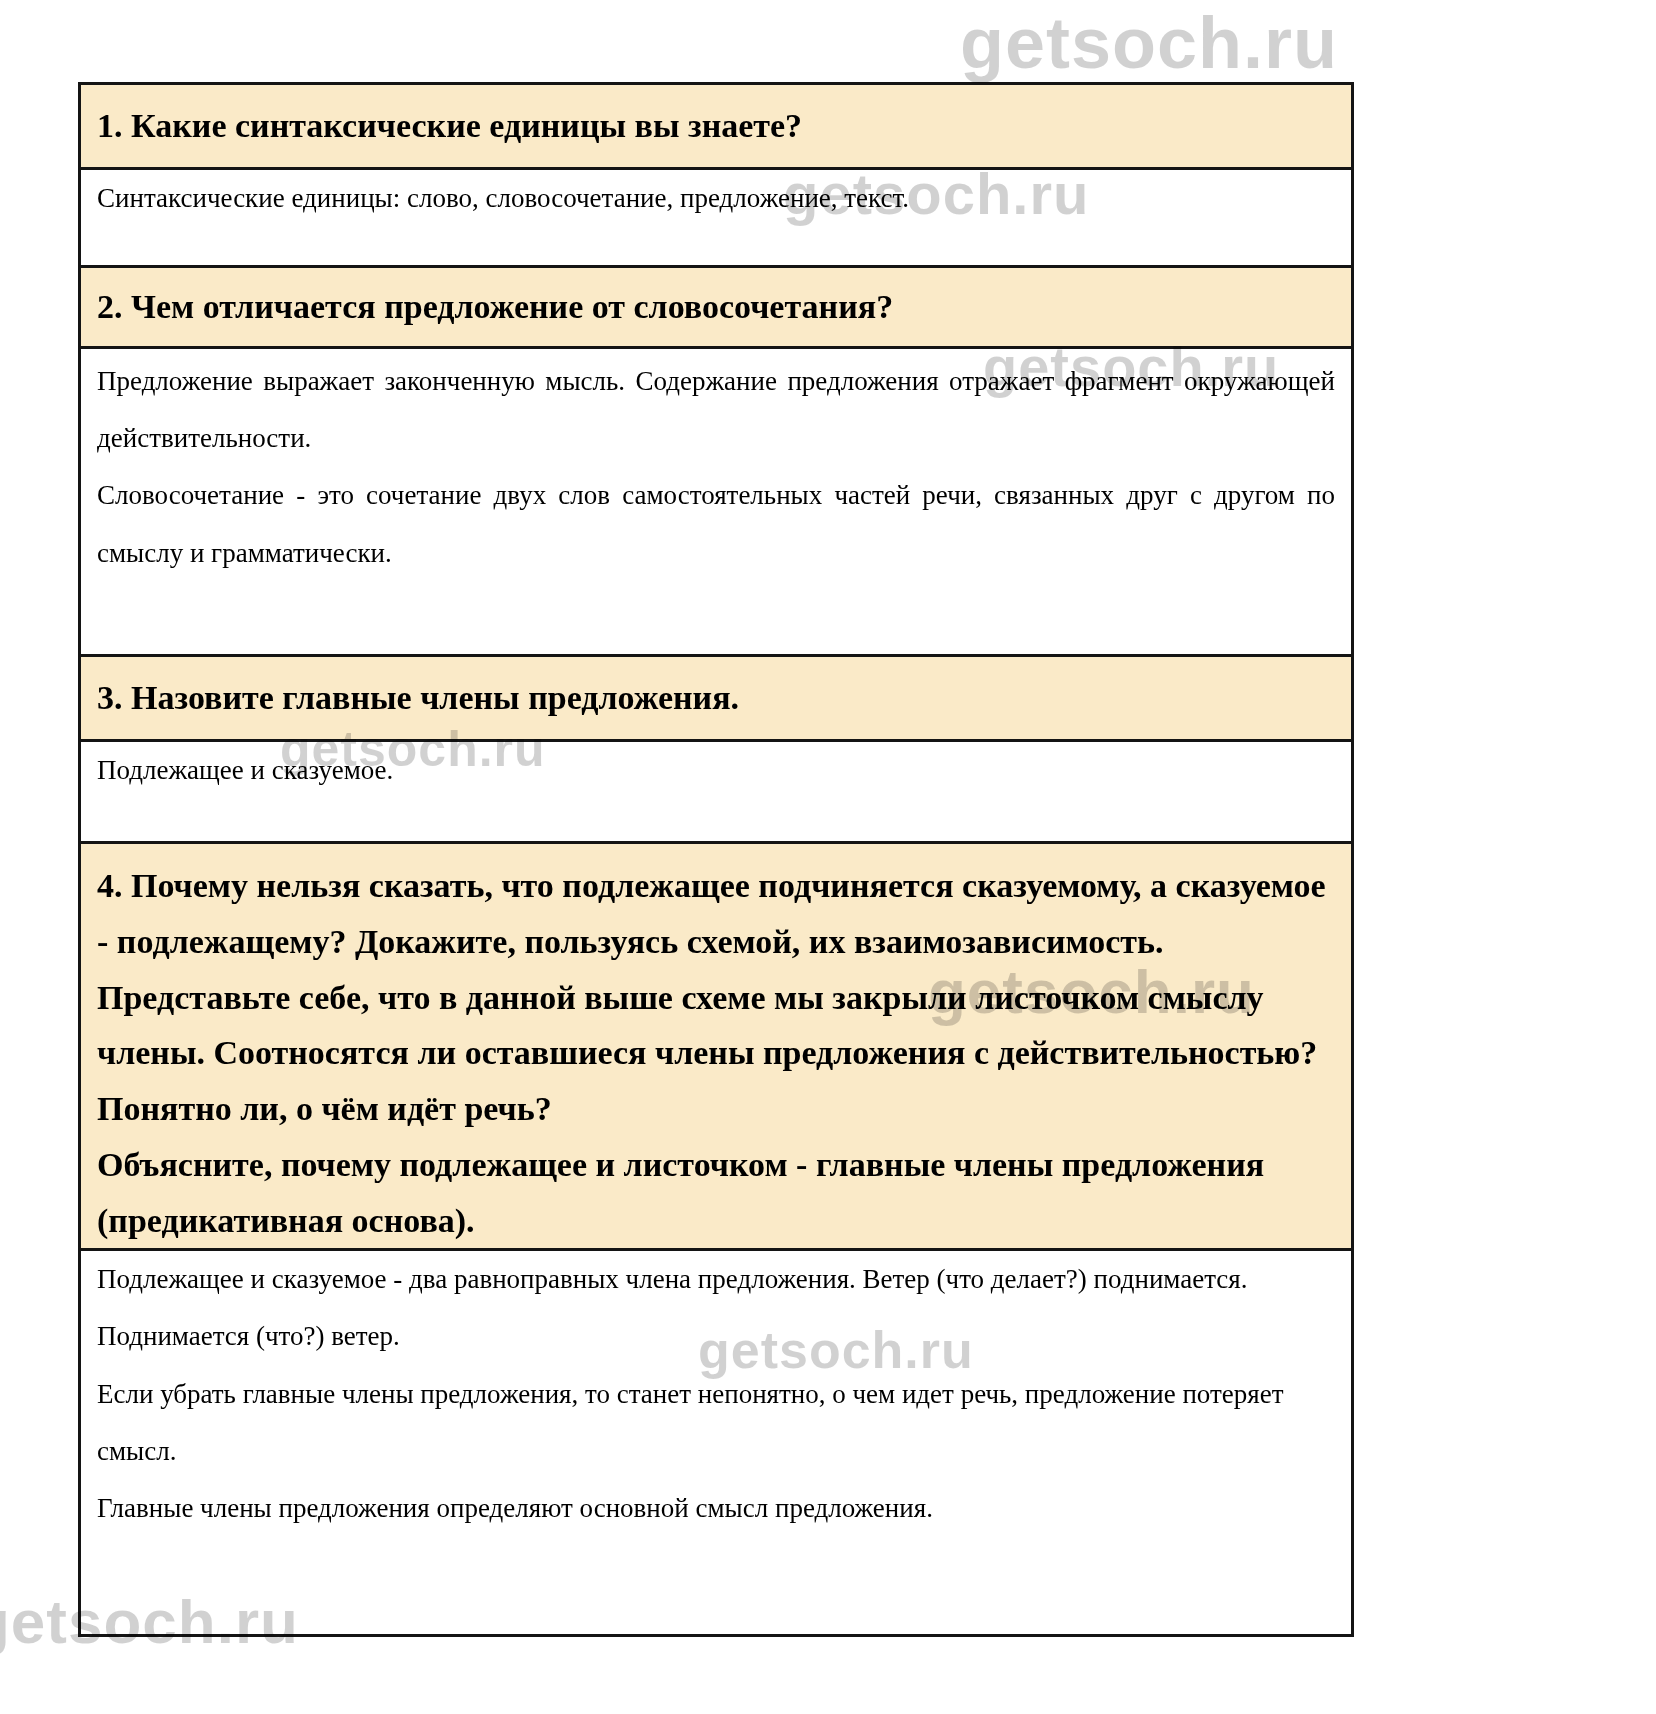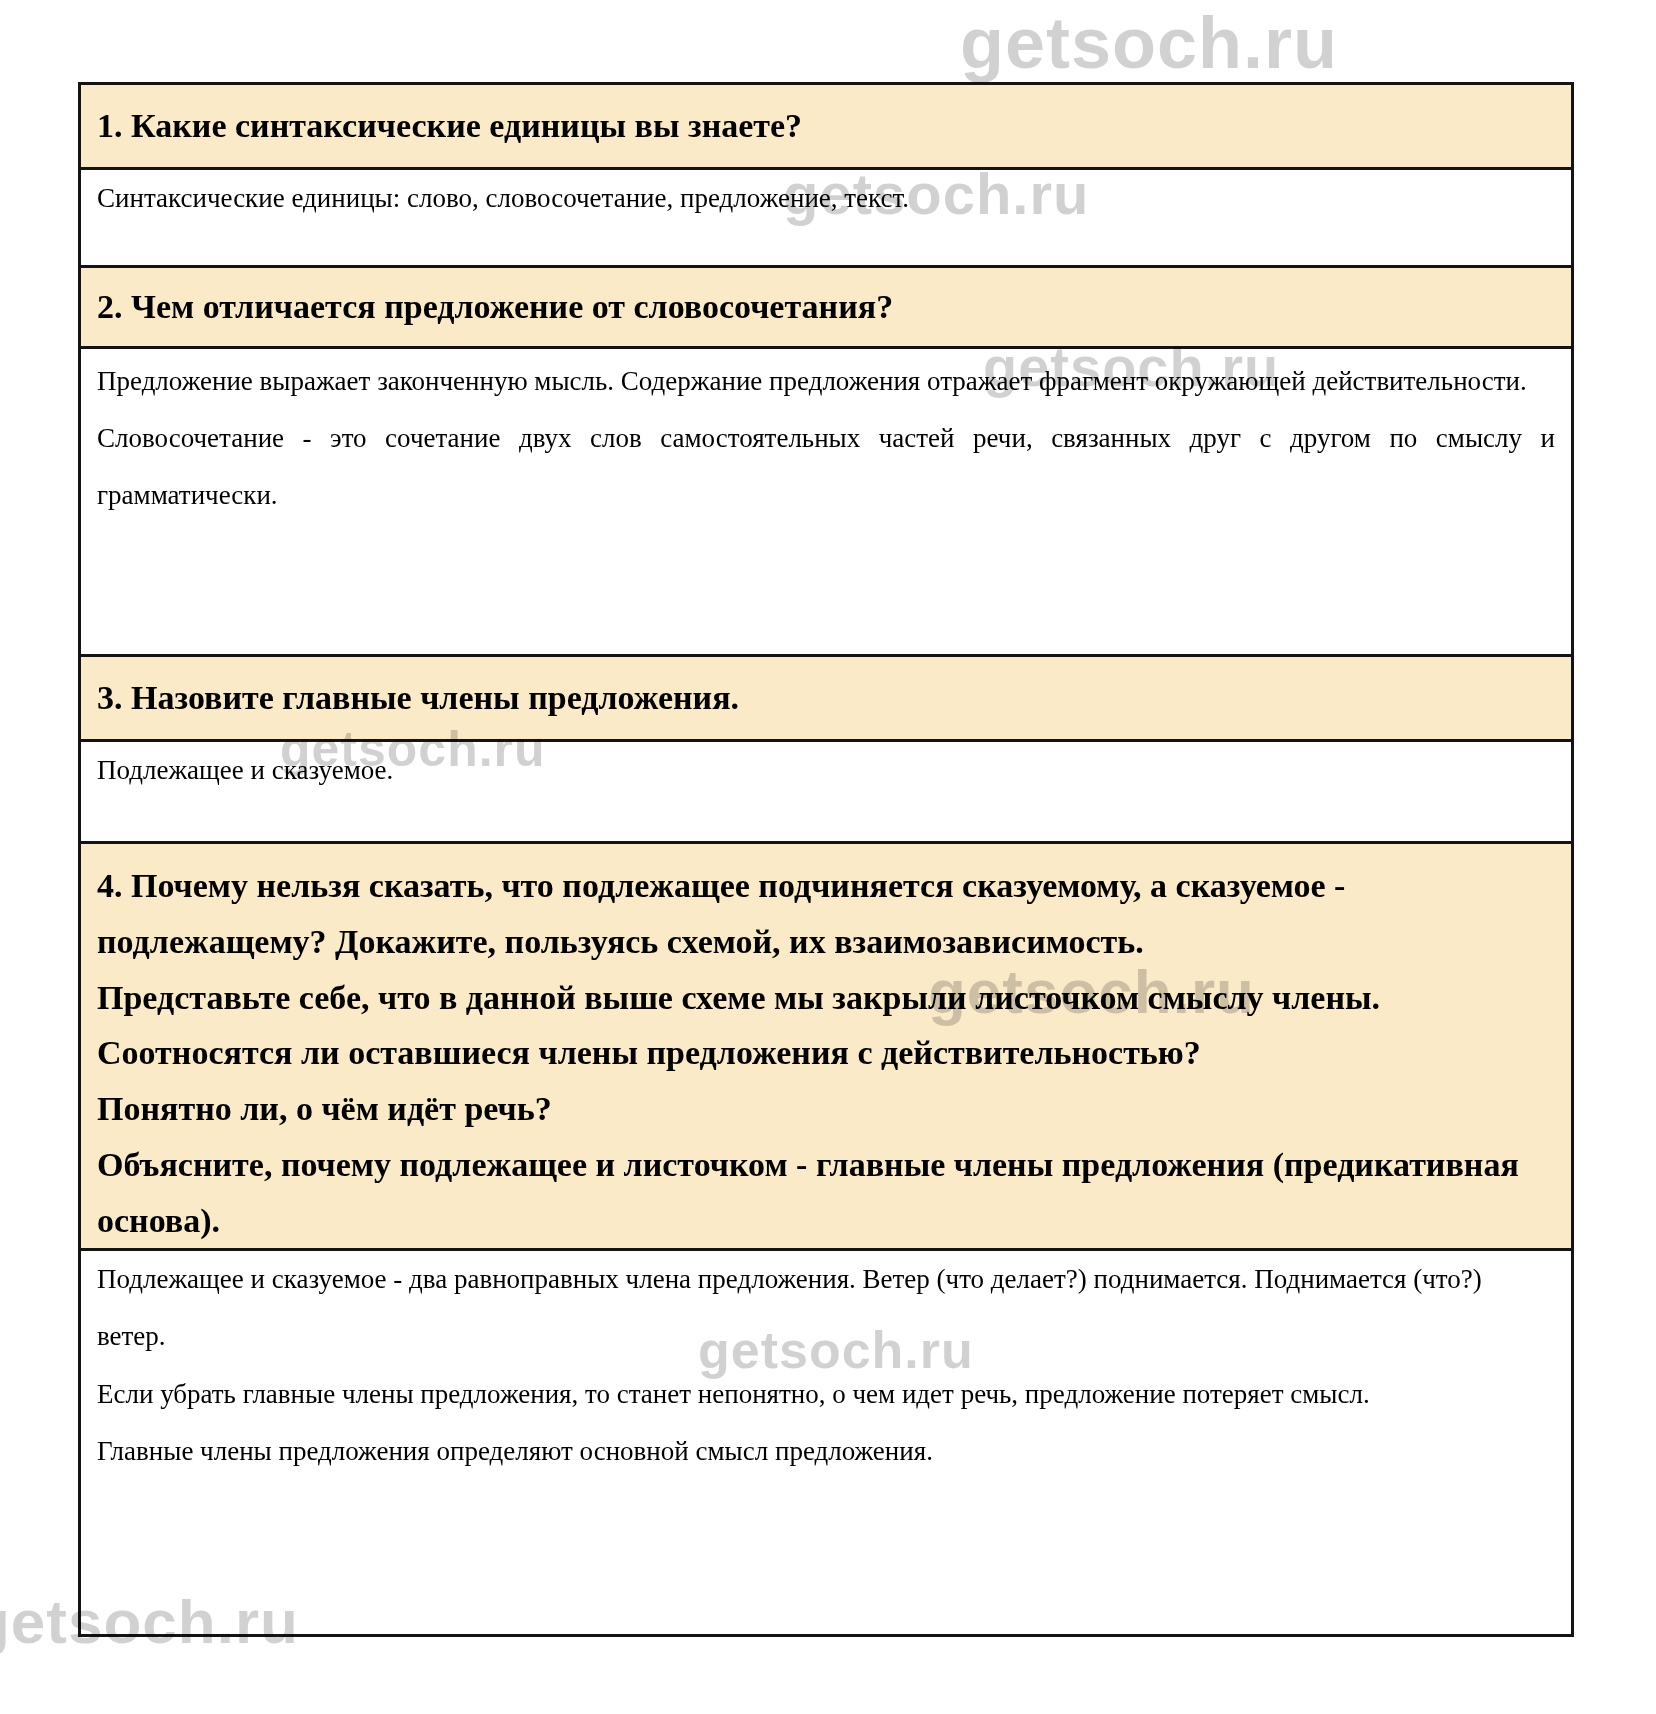--- a/index.html
+++ b/index.html
@@ -1,21 +1,21 @@
 <!DOCTYPE html>
 <html><head>
 <meta charset="utf-8">
 <style>
   html,body{margin:0;padding:0;}
   body{
     width:1656px;height:1714px;position:relative;background:#ffffff;
     font-family:"Liberation Serif", serif;color:#000;overflow:hidden;
   }
   .qa-table{
-    position:absolute;left:78px;top:82px;width:1496px;
+    position:absolute;left:78px;top:82px;width:1276px;
     border:3px solid #141414;background:#ffffff;box-sizing:border-box;
   }
   .row{box-sizing:border-box;padding:0 16px;}
   .row + .row{border-top:3px solid #141414;}
   .row.question{
     background:#faeac8;display:flex;flex-direction:column;justify-content:center;
   }
   .row.question p{
     margin:0;font-weight:bold;font-size:34px;line-height:1.3;
   }

